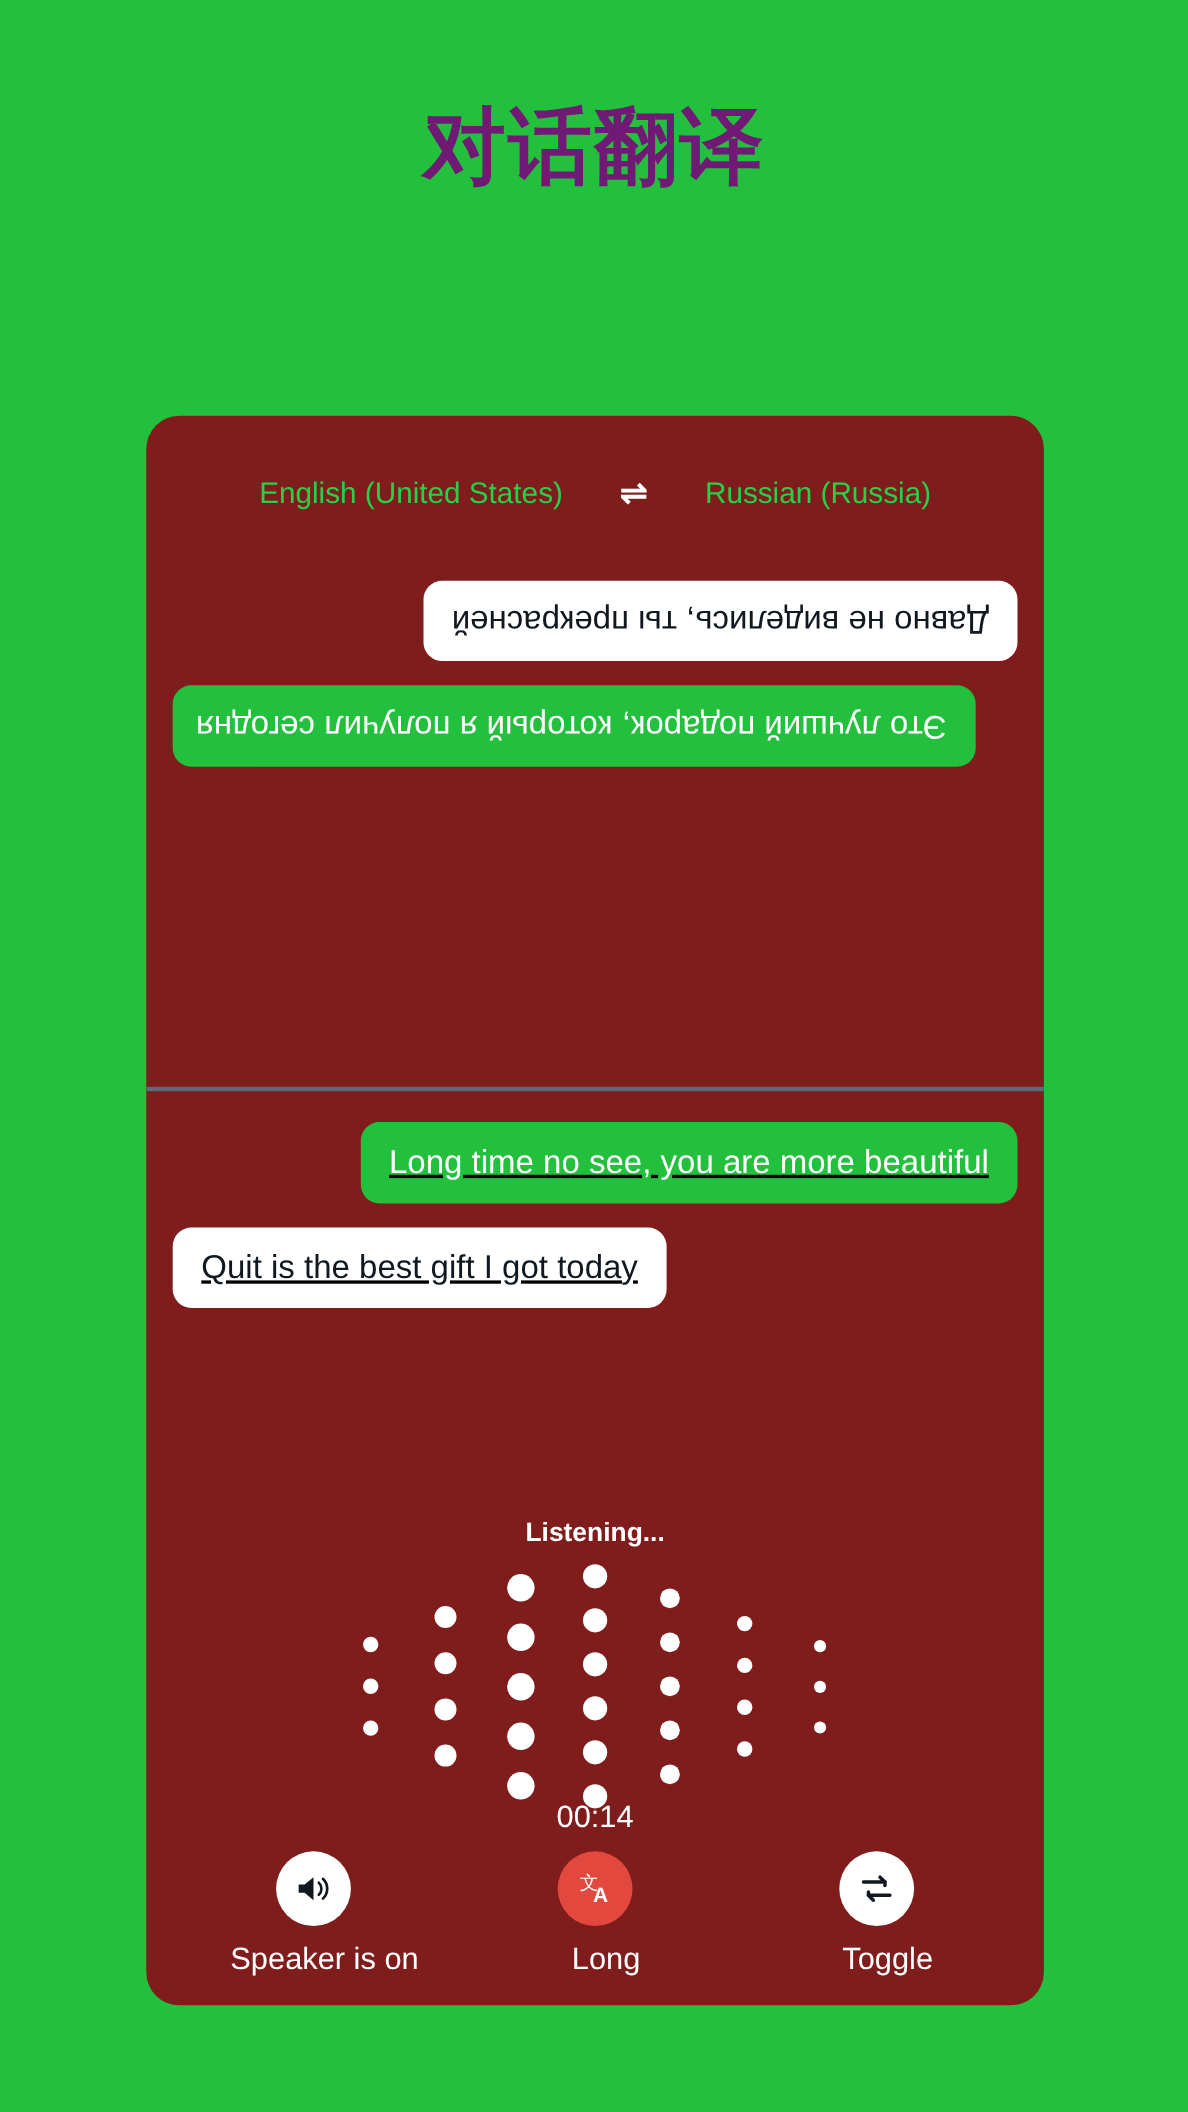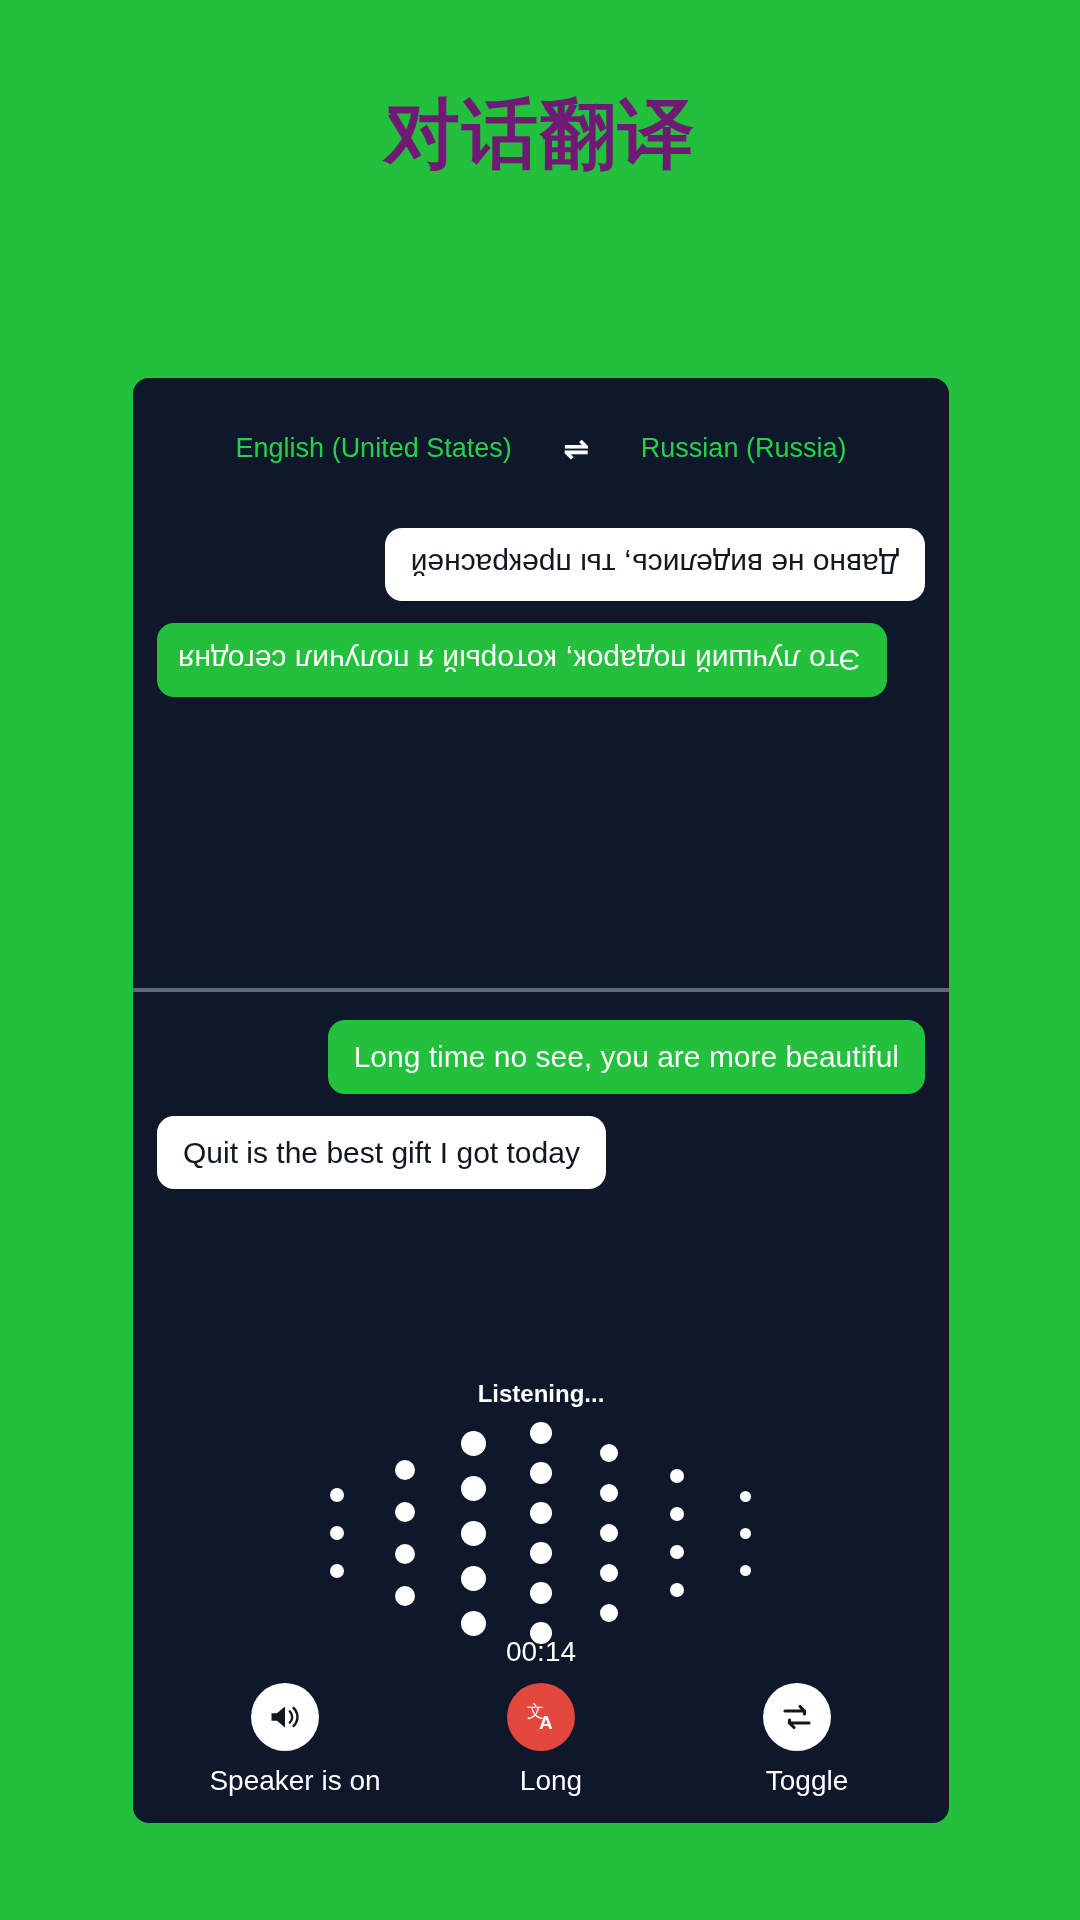--- a/index.html
+++ b/index.html
@@ -25,22 +25,22 @@
     font-weight:bold;
     letter-spacing:2px;
     line-height:1.1;
   }
 
   
   .phone {
     position:absolute;
     left:133px; top:378px;
     width:816px; height:1445px;
-    background:#0f172a;
-    border-radius:16px;
+    background:#7f1d1d;
+    border-radius:30px;
     overflow:hidden;
   }
 
   
   .lang-bar {
     position:absolute;
     top:55px; left:0; width:816px;
     display:flex;
     align-items:center;
     justify-content:center;
@@ -81,20 +81,21 @@
   }
 
   
   .convo-bottom {
     position:absolute;
     left:0; top:625px;
     width:816px;
     padding:17px 24px 0 24px;
     display:flex;
     flex-direction:column;
+    text-decoration:underline;
   }
 
   .bubble-row { display:flex; width:100%; margin-bottom:22px; }
   .bubble-row.right { justify-content:flex-end; }
   .bubble-row.left  { justify-content:flex-start; }
 
   .bubble {
     max-width:95%;
     border-radius:17px;
     padding:18px 26px;

